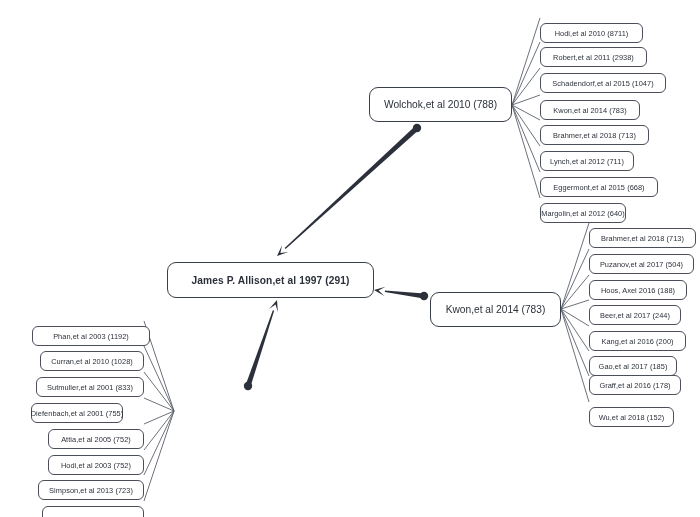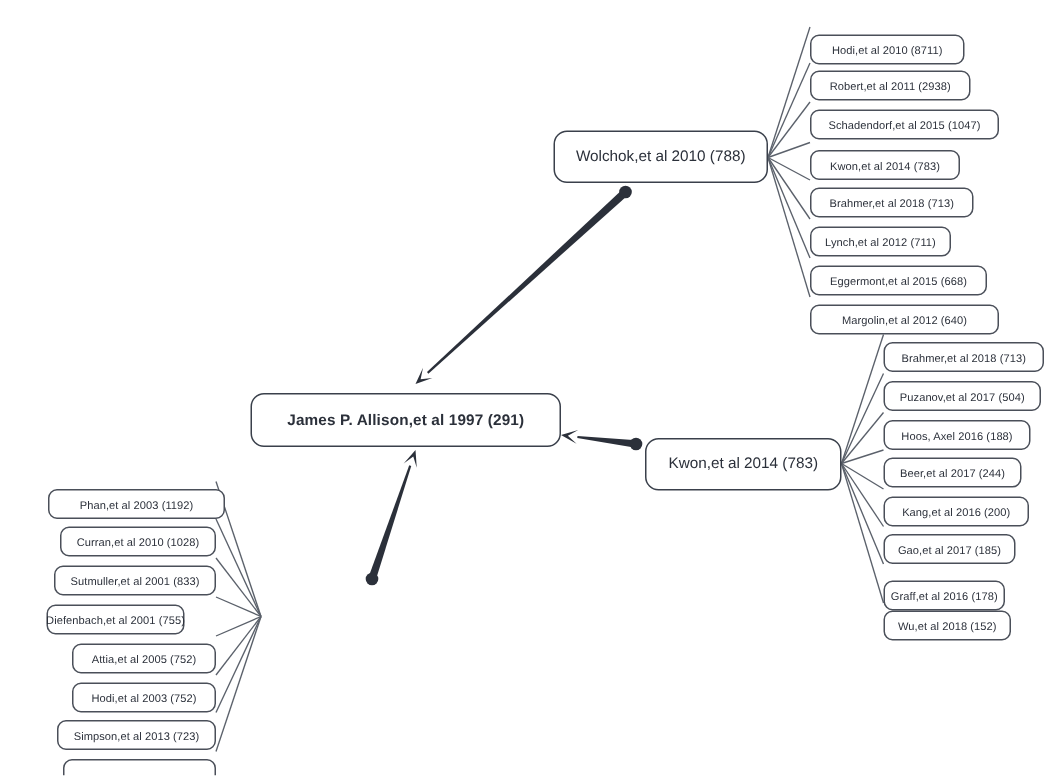--- a/index.html
+++ b/index.html
@@ -110,28 +110,28 @@
   <div class="node hub" id="node-kwon" style="left: 430px; top: 292px; width: 131px; height: 35px;">Kwon,et al 2014  (783)</div>
 
   <div id="leaf-host">
       <div class="node leaf" style="left: 540px; top: 8px; width: 103px; height: 20px;">Hodi,et al 2010  (8711)</div>
       <div class="node leaf" style="left: 540px; top: 32px; width: 107px; height: 20px;">Robert,et al 2011  (2938)</div>
       <div class="node leaf" style="left: 540px; top: 58px; width: 126px; height: 20px;">Schadendorf,et al 2015  (1047)</div>
       <div class="node leaf" style="left: 540px; top: 85px; width: 100px; height: 20px;">Kwon,et al 2014  (783)</div>
       <div class="node leaf" style="left: 540px; top: 110px; width: 109px; height: 20px;">Brahmer,et al 2018  (713)</div>
       <div class="node leaf" style="left: 540px; top: 136px; width: 94px; height: 20px;">Lynch,et al 2012  (711)</div>
       <div class="node leaf" style="left: 540px; top: 162px; width: 118px; height: 20px;">Eggermont,et al 2015  (668)</div>
-      <div class="node leaf" style="left: 540px; top: 188px; width: 126px; height: 20px;">Margolin,et al 2012  (640)</div>
+      <div class="node leaf" style="left: 540px; top: 188px; width: 86px; height: 20px;">Margolin,et al 2012  (640)</div>
       <div class="node leaf" style="left: 589px; top: 213px; width: 107px; height: 20px;">Brahmer,et al 2018  (713)</div>
       <div class="node leaf" style="left: 589px; top: 239px; width: 105px; height: 20px;">Puzanov,et al 2017  (504)</div>
       <div class="node leaf" style="left: 589px; top: 265px; width: 98px; height: 20px;">Hoos, Axel 2016  (188)</div>
       <div class="node leaf" style="left: 589px; top: 290px; width: 92px; height: 20px;">Beer,et al 2017  (244)</div>
       <div class="node leaf" style="left: 589px; top: 316px; width: 97px; height: 20px;">Kang,et al 2016  (200)</div>
       <div class="node leaf" style="left: 589px; top: 341px; width: 88px; height: 20px;">Gao,et al 2017  (185)</div>
-      <div class="node leaf" style="left: 589px; top: 372px; width: 81px; height: 20px;">Graff,et al 2016  (178)</div>
+      <div class="node leaf" style="left: 589px; top: 360px; width: 92px; height: 20px;">Graff,et al 2016  (178)</div>
       <div class="node leaf" style="left: 589px; top: 392px; width: 85px; height: 20px;">Wu,et al 2018  (152)</div>
       <div class="node leaf" style="left: 32px; top: 311px; width: 118px; height: 20px;">Phan,et al 2003  (1192)</div>
       <div class="node leaf" style="left: 40px; top: 336px; width: 104px; height: 20px;">Curran,et al 2010  (1028)</div>
       <div class="node leaf" style="left: 36px; top: 362px; width: 108px; height: 20px;">Sutmuller,et al 2001  (833)</div>
       <div class="node leaf" style="left: 31px; top: 388px; width: 92px; height: 20px;">Diefenbach,et al 2001  (755)</div>
       <div class="node leaf" style="left: 48px; top: 414px; width: 96px; height: 20px;">Attia,et al 2005  (752)</div>
       <div class="node leaf" style="left: 48px; top: 440px; width: 96px; height: 20px;">Hodi,et al 2003  (752)</div>
       <div class="node leaf" style="left: 38px; top: 465px; width: 106px; height: 20px;">Simpson,et al 2013  (723)</div>
       <div class="node leaf" style="left: 42px; top: 491px; width: 102px; height: 34px;">Gorelik,et al 2001  (592)</div>
     </div>

